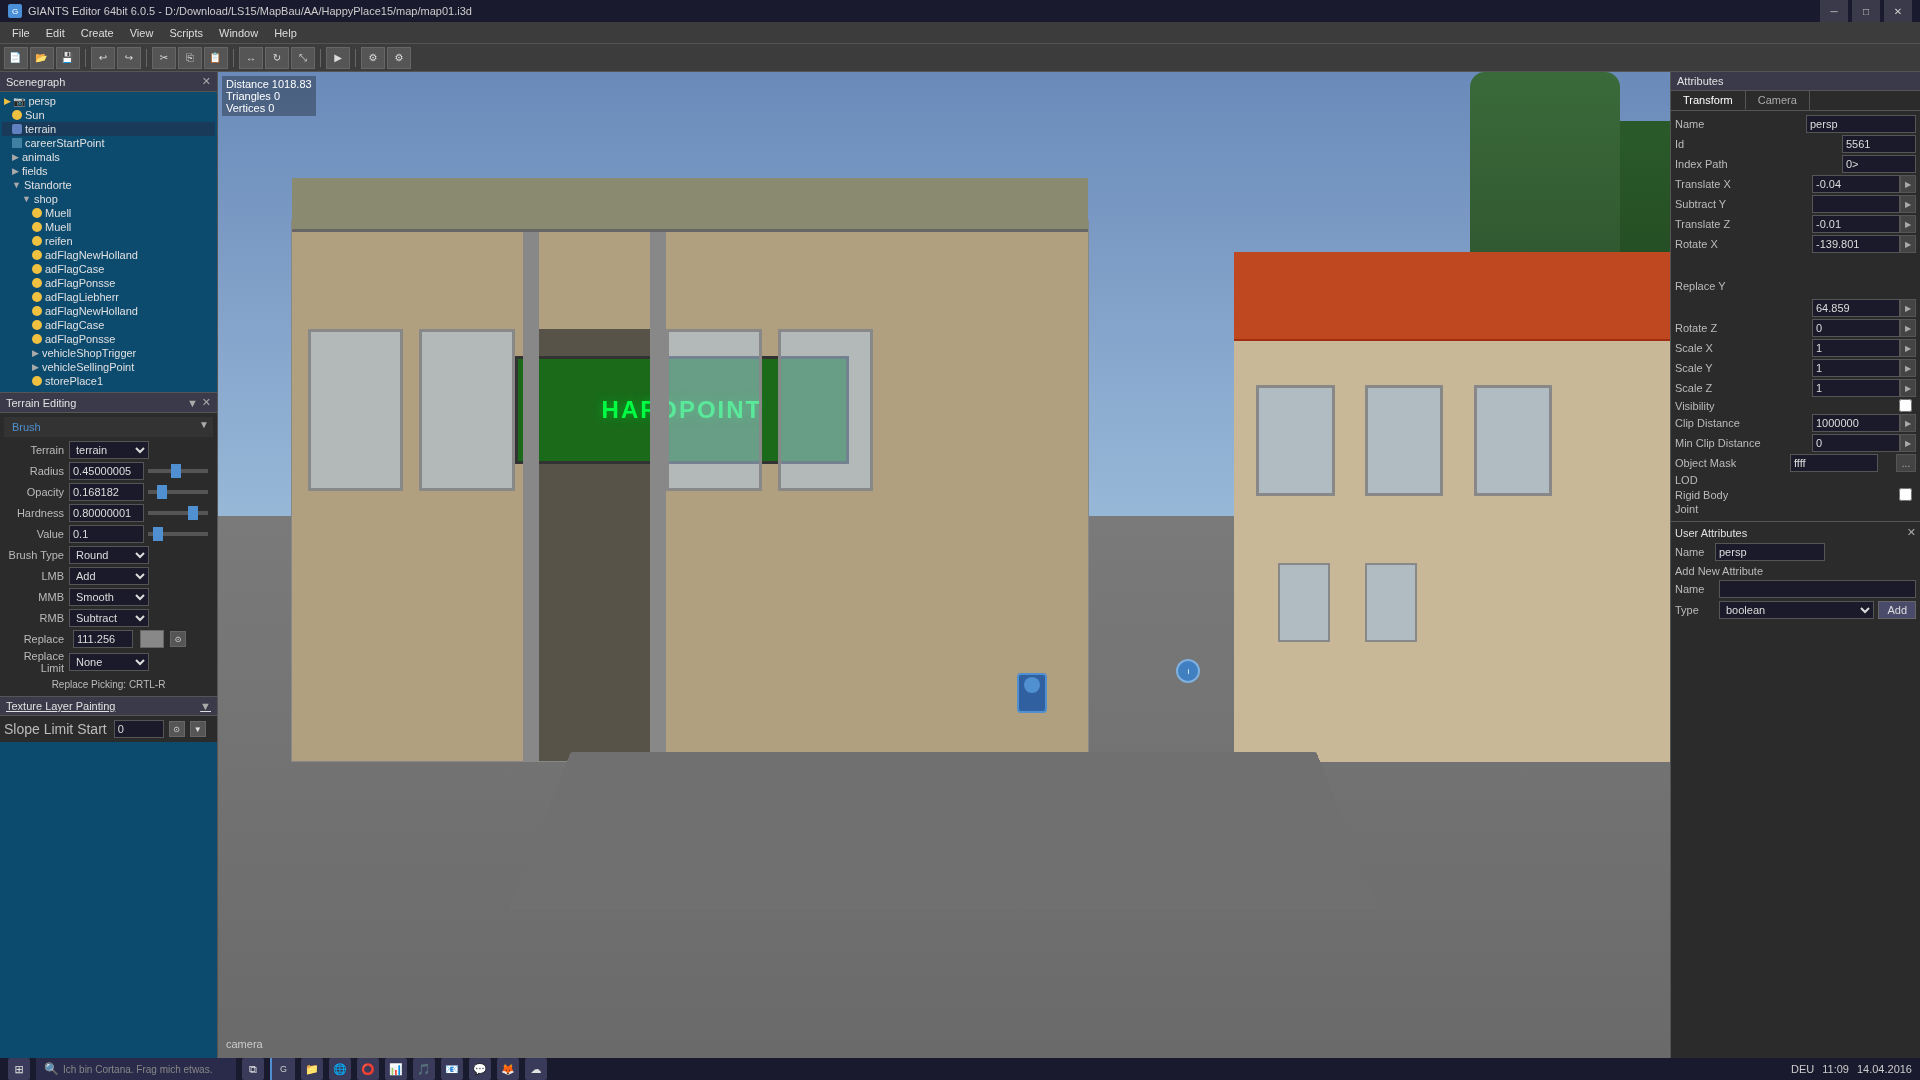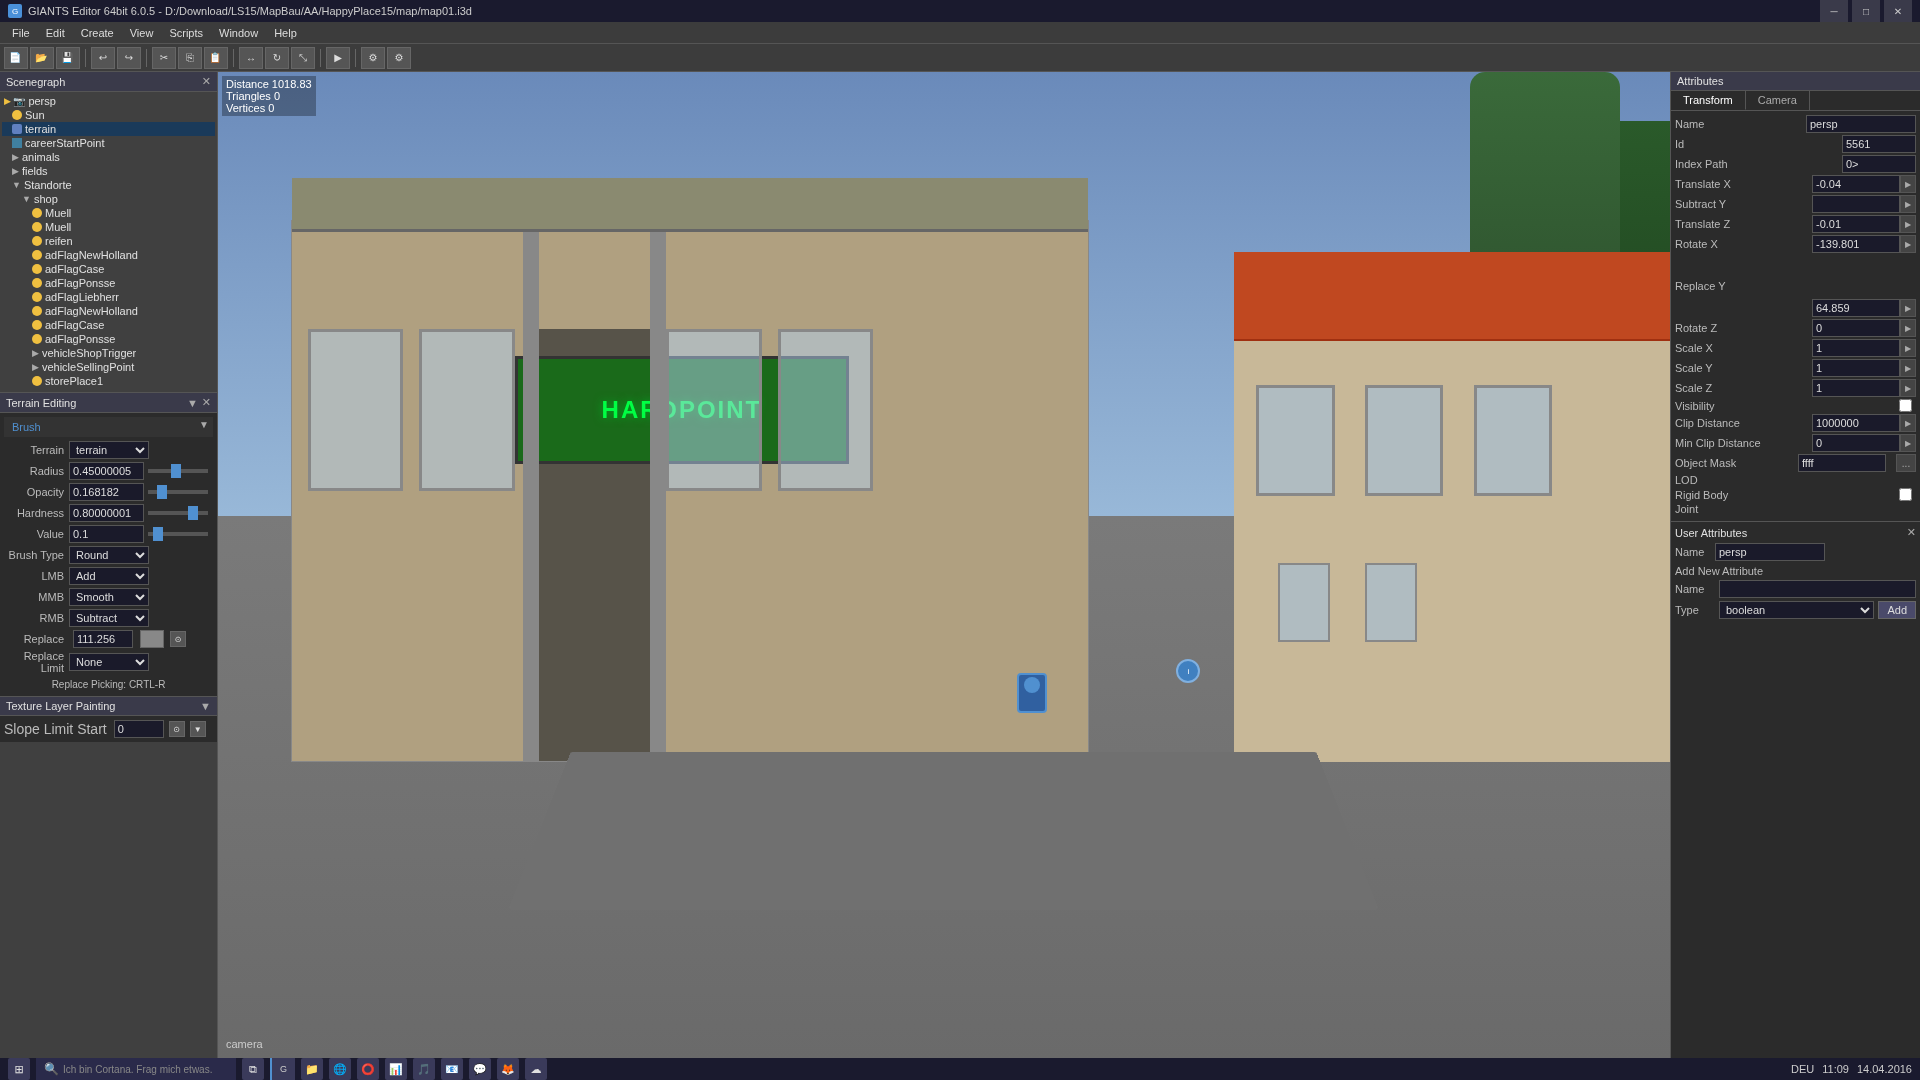--- a/index.html
+++ b/index.html
@@ -18,21 +18,21 @@
 
     
     #toolbar { height: 28px; background: #3c3c3c; display: flex; align-items: center; padding: 0 4px; gap: 2px; border-bottom: 1px solid #555; }
     .toolbar-btn { width: 24px; height: 22px; background: #555; border: 1px solid #666; display: flex; align-items: center; justify-content: center; cursor: pointer; font-size: 10px; color: #ddd; }
     .toolbar-sep { width: 1px; height: 18px; background: #666; margin: 0 3px; }
 
     
     #main { display: flex; height: calc(1080px - 22px - 22px - 28px - 22px); }
 
     
-    #left-panel { width: 218px; background: #404040; border-right: 1px solid #555; display: flex; flex-direction: column; flex-shrink: 0; }
+    #left-panel { width: 218px; background: #0c4a6e; border-right: 1px solid #555; display: flex; flex-direction: column; flex-shrink: 0; }
     #scenegraph-header { background: #3a3a4a; padding: 3px 6px; display: flex; justify-content: space-between; align-items: center; border-bottom: 1px solid #555; }
     #scenegraph-content { flex: 1; overflow-y: auto; padding: 2px; }
     .tree-icon-sphere { width: 10px; height: 10px; border-radius: 50%; background: #f0c040; display: inline-block; flex-shrink: 0; }
     .tree-icon-cube { width: 10px; height: 10px; background: #4080f0; display: inline-block; flex-shrink: 0; }
     .tree-icon-shape { width: 10px; height: 10px; background: #40a0f0; display: inline-block; flex-shrink: 0; border-radius: 2px; }
 
     
     #terrain-panel { background: #2b2b2b; border-top: 1px solid #555; }
     #terrain-header { background: #3a3a4a; padding: 3px 6px; display: flex; justify-content: space-between; align-items: center; border-bottom: 1px solid #555; }
     #terrain-content { padding: 4px; }
@@ -40,21 +40,21 @@
     .panel-label { color: #bbb; width: 65px; flex-shrink: 0; text-align: right; padding-right: 5px; }
     .panel-input { background: #1a1a2a; border: 1px solid #555; color: #ddd; padding: 1px 3px; height: 18px; width: 80px; }
     .panel-select { background: #1a1a2a; border: 1px solid #555; color: #ddd; padding: 1px 2px; height: 18px; width: 60px; }
     .slider { -webkit-appearance: none; width: 60px; height: 4px; background: #555; outline: none; }
     .slider::-webkit-slider-thumb { -webkit-appearance: none; width: 10px; height: 14px; background: #5090d0; cursor: pointer; }
     .replace-row { display: flex; align-items: center; gap: 4px; margin-bottom: 2px; }
     .pick-btn { width: 16px; height: 16px; background: #555; border: 1px solid #666; display: flex; align-items: center; justify-content: center; cursor: pointer; font-size: 8px; }
 
     
     #texture-panel { background: #2b2b2b; border-top: 1px solid #555; }
-    #texture-header { background: #3a3a4a; padding: 3px 6px; display: flex; justify-content: space-between; align-items: center; border-bottom: 1px solid #555; }
+    #texture-header { background: #3a3a4a; padding: 3px 6px; display: flex; justify-content: space-between; align-items: center; border-bottom: 1px solid #555; text-decoration: underline; }
     #texture-content { padding: 4px; }
     .slope-row { display: flex; align-items: center; gap: 3px; }
 
     
     #viewport { flex: 1; background: #1a1a1a; position: relative; overflow: hidden; }
     #viewport-info { position: absolute; top: 4px; left: 4px; color: #fff; font-size: 11px; background: rgba(0,0,0,0.3); padding: 2px 4px; z-index: 10; }
     #viewport-label { position: absolute; bottom: 8px; left: 8px; color: #ccc; font-size: 11px; z-index: 10; }
     #viewport-scene { width: 100%; height: 100%; background: #4a5a4a; position: relative; overflow: hidden; }
 
     
@@ -576,21 +576,21 @@
         <div style="display:flex;align-items:center;">
           <div class="attr-value" style="width:88px;">
             <input type="text" value="0" style="background: transparent; border: none; color: rgb(221, 221, 221); width: 80px; font-size: 11px; outline: none;">
           </div>
           <div class="attr-arrow-btn">▶</div>
         </div>
       </div>
 
       <div class="attr-row">
         <span class="attr-label">Object Mask</span>
-        <div style="display:flex;gap:10px;padding-left:6px;">
+        <div style="display:flex;gap:18px;padding-left:6px;">
           <div class="attr-value" style="width:88px;">
             <input type="text" value="ffff" style="background: transparent; border: none; color: rgb(221, 221, 221); width: 80px; font-size: 11px; outline: none;">
           </div>
           <div style="width:20px;height:18px;background:#444;border:1px solid #555;display:flex;align-items:center;justify-content:center;cursor:pointer;font-size:10px;color:#aaa;">...</div>
         </div>
       </div>
 
       <div class="attr-row">
         <span class="attr-label">LOD</span>
       </div>

